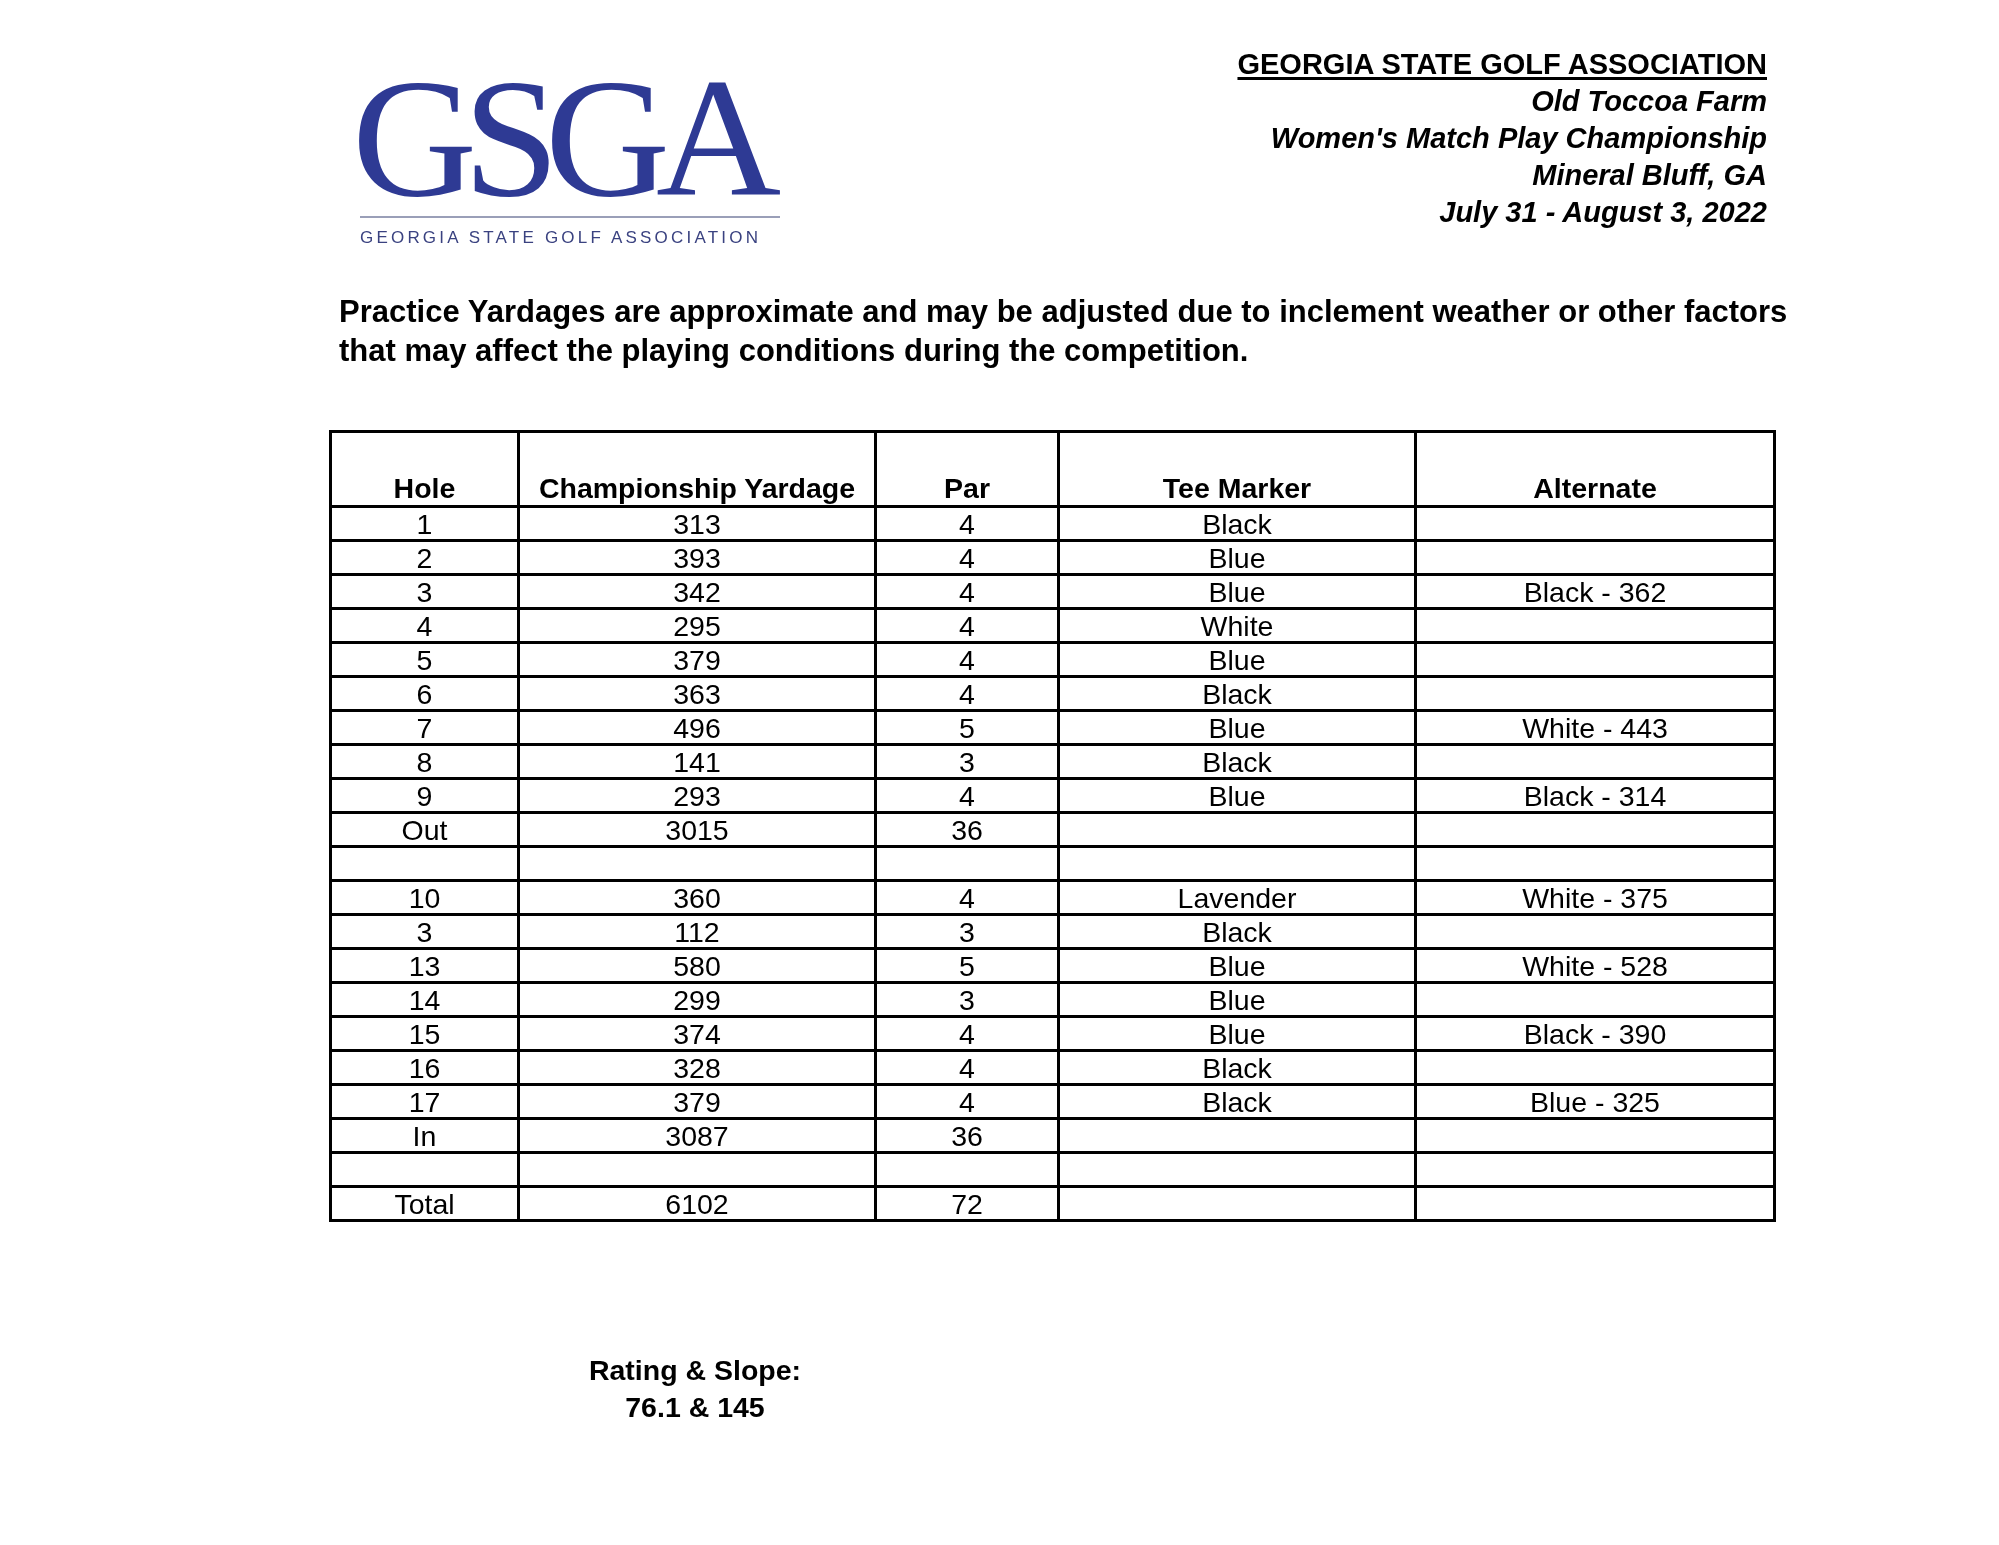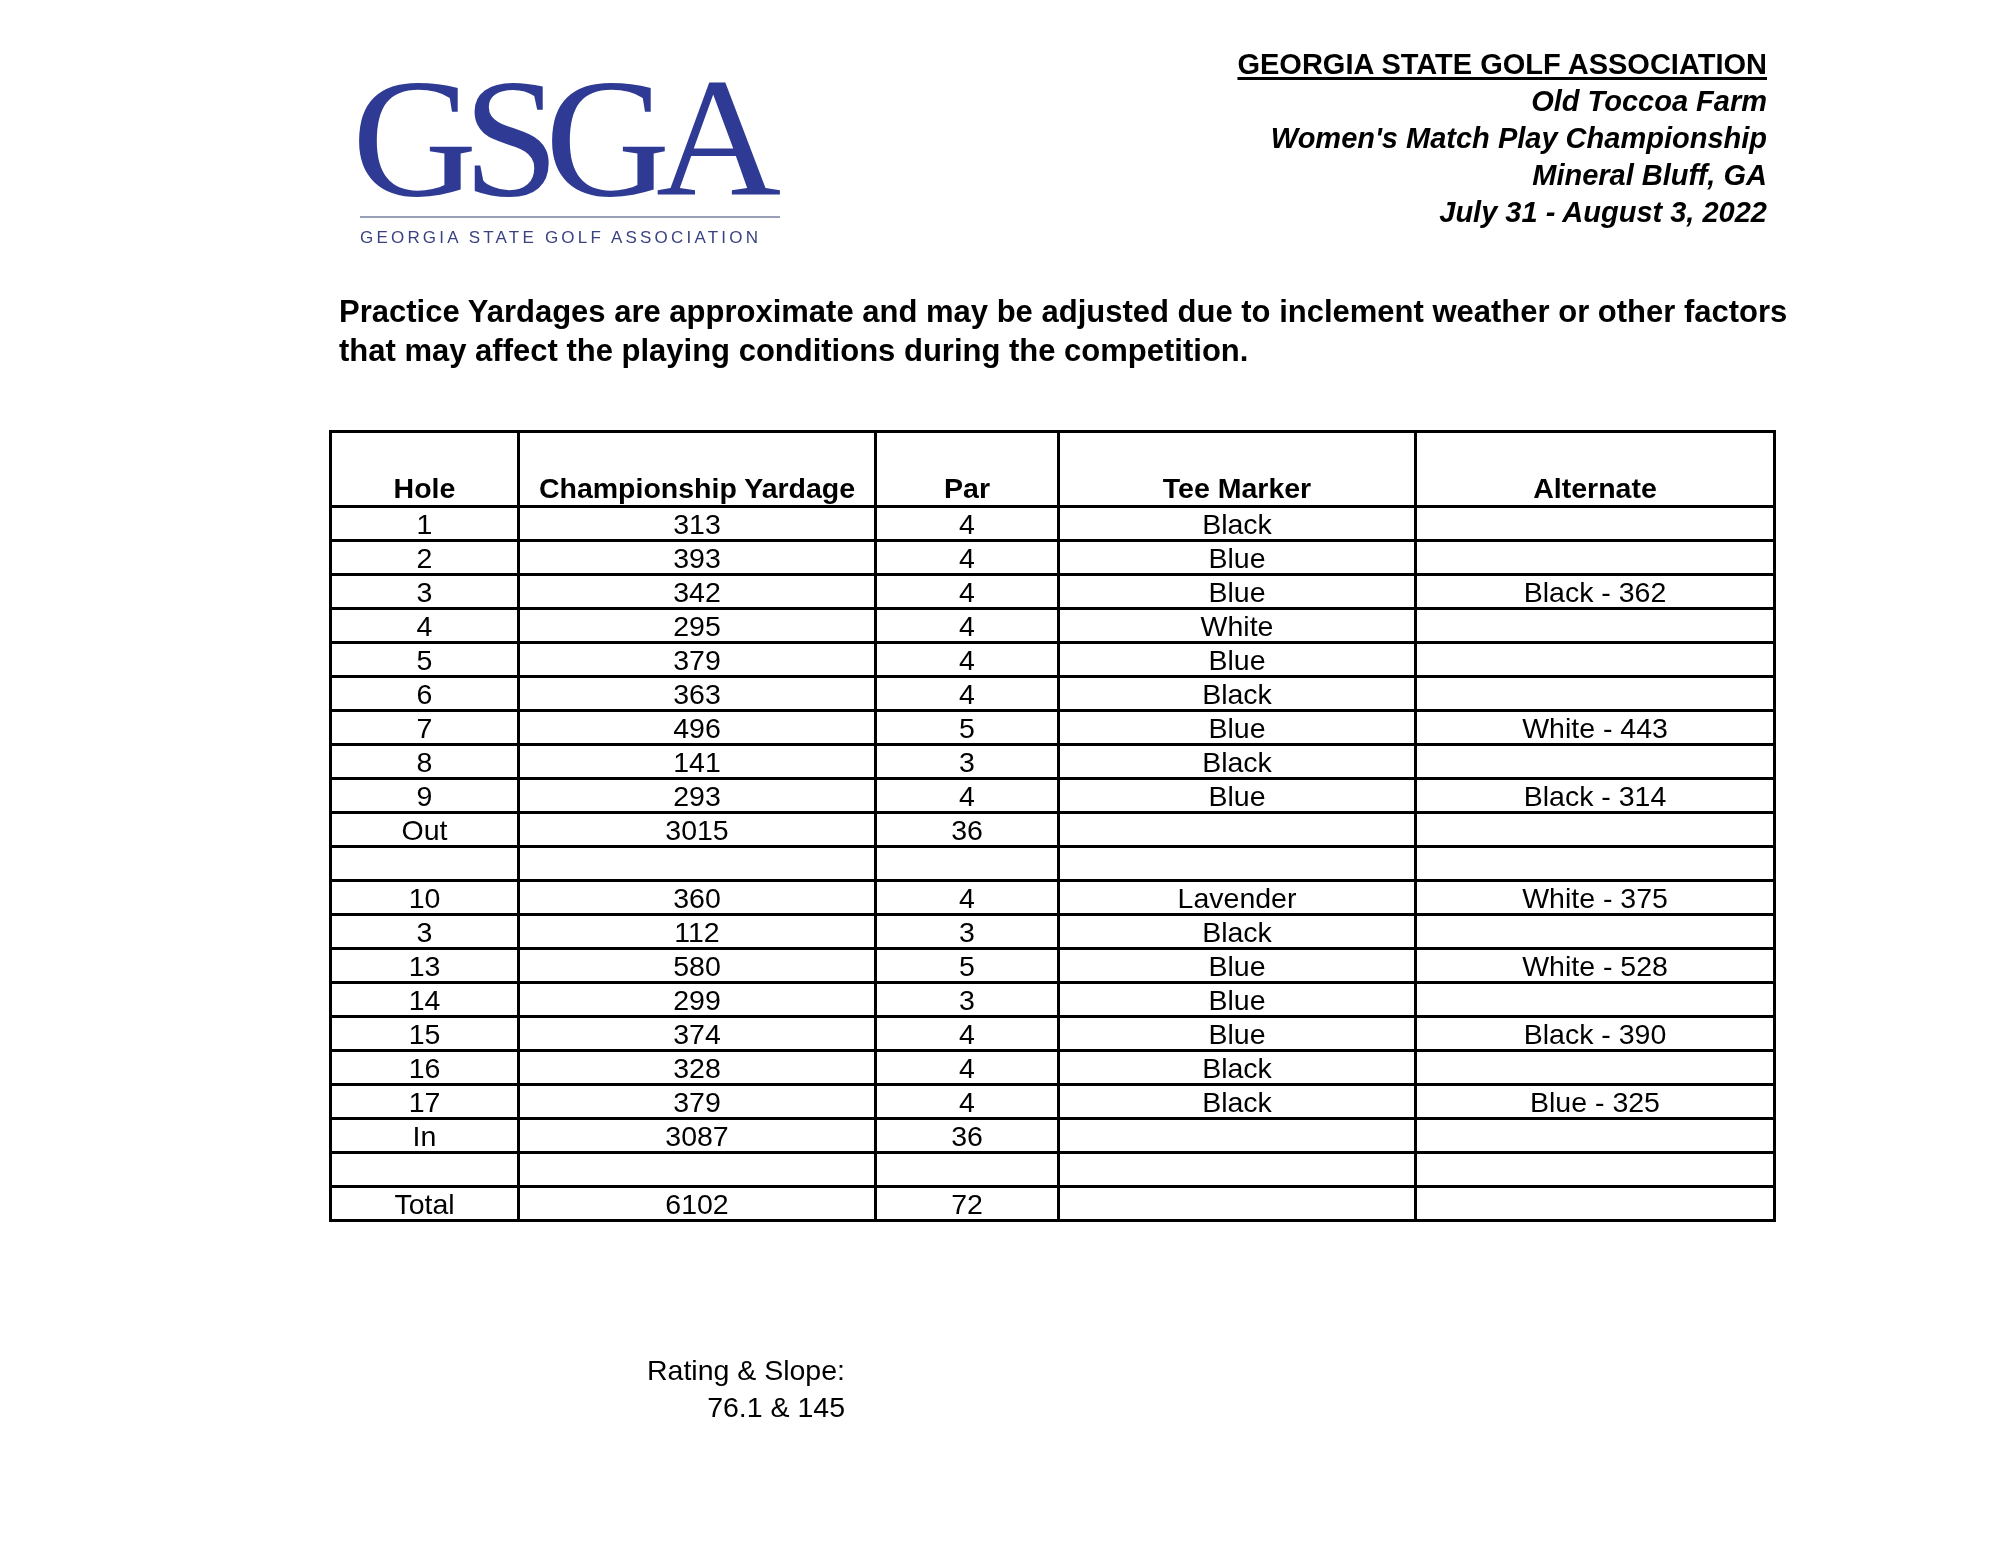--- a/index.html
+++ b/index.html
@@ -23,21 +23,21 @@
   table.yard { position: absolute; left: 329px; top: 430px; border-collapse: collapse; border-radius: 26px; }
   table.yard td, table.yard th { border: 3px solid #000; padding: 0; text-align: center; font-size: 28.5px; font-weight: normal; height: 31px; line-height: 30px; }
   table.yard th { font-weight: bold; height: 70px; vertical-align: bottom; padding-bottom: 2px; line-height: 30px; }
   table.yard col.c1 { width: 188px; }
   table.yard col.c2 { width: 357px; }
   table.yard col.c3 { width: 183px; }
   table.yard col.c4 { width: 357px; }
   table.yard col.c5 { width: 359px; }
   table.yard tr.total td { font-weight: normal; }
 
-  .rating { position: absolute; left: 545px; top: 1352px; width: 300px; text-align: right; font-weight: normal; font-size: 28.5px; line-height: 37px; }
+  .rating { position: absolute; left: 545px; top: 1352px; width: 300px; text-align: center; font-weight: bold; font-size: 28.5px; line-height: 37px; }
 </style>
 </head>
 <body>
 
 <div class="logo">
   <div class="logo-mark">GSGA</div>
   <div class="logo-rule"></div>
   <div class="logo-sub">GEORGIA STATE GOLF ASSOCIATION</div>
 </div>
 

